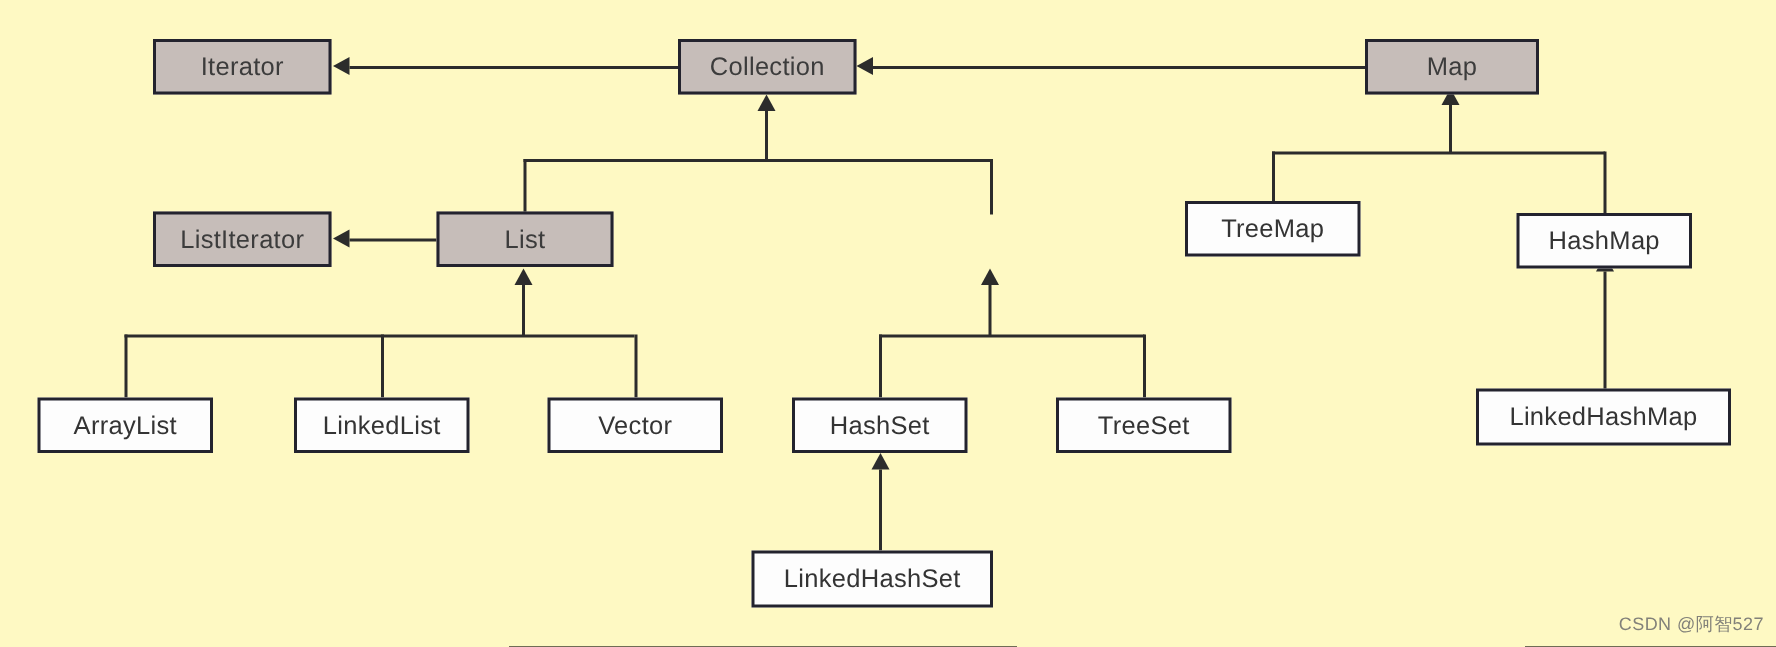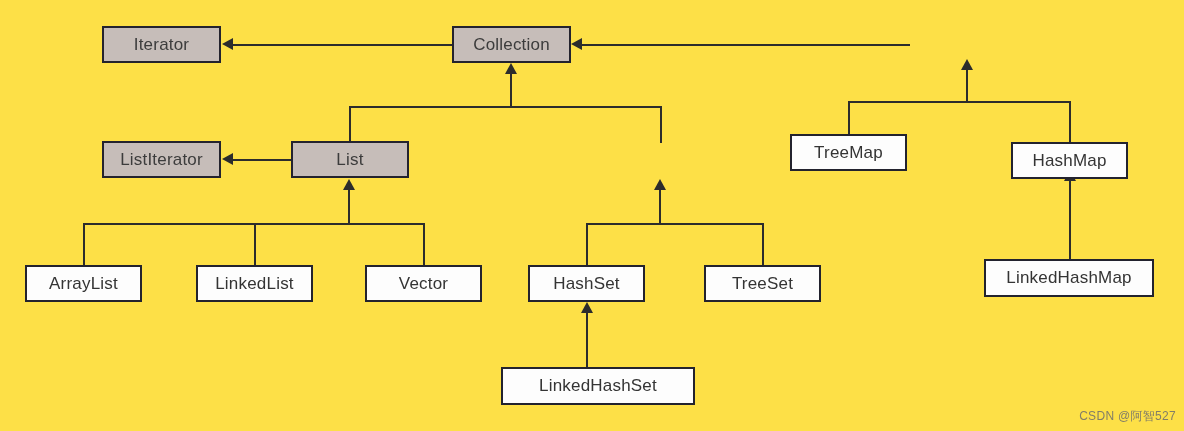--- a/index.html
+++ b/index.html
@@ -1,18 +1,18 @@
 <!DOCTYPE html>
 <html><head>
 <meta charset="utf-8">
 <style>
   html,body{margin:0;padding:0;background:#000;}
   body{width:1184px;height:431px;overflow:hidden;
        font-family:"Liberation Sans","DejaVu Sans",sans-serif;}
-  #stage{position:relative;width:1184px;height:431px;background:#fde047;}
+  #stage{position:relative;width:1184px;height:431px;background:#fef9c3;}
 
   .node{position:absolute;box-sizing:border-box;
         display:flex;align-items:center;justify-content:center;
         border:2px solid #23232e;color:#3c3c3c;
         font-size:17px;letter-spacing:.2px;white-space:nowrap;}
   .node.iface{background:#c6bdb9;}
   .node.cls{background:#fdfdfd;color:#343434;}
 
   .edge{position:absolute;background:#2c2c2c;}
   .h{height:2px;}
@@ -73,20 +73,23 @@
   <div class="arrow up" style="left:1064px;top:170px;"></div>
 
   <div class="node iface" style="left:102px;top:26px;width:119px;height:37px;">
     <span>Iterator</span>
   </div>
 
   <div class="node iface" style="left:452px;top:26px;width:119px;height:37px;">
     <span>Collection</span>
   </div>
 
+  <div class="node iface" style="left:910px;top:26px;width:116px;height:37px;">
+    <span>Map</span>
+  </div>
 
   <div class="node iface" style="left:102px;top:141px;width:119px;height:37px;">
     <span>ListIterator</span>
   </div>
 
   <div class="node iface" style="left:291px;top:141px;width:118px;height:37px;">
     <span>List</span>
   </div>
 
 
@@ -111,21 +114,21 @@
   </div>
 
   <div class="node cls" style="left:528px;top:265px;width:117px;height:37px;text-align:center;">
     <span>HashSet</span>
   </div>
 
   <div class="node cls" style="left:704px;top:265px;width:117px;height:37px;">
     <span>TreeSet</span>
   </div>
 
-  <div class="node cls" style="left:501px;top:367px;width:194px;height:38px;">
+  <div class="node cls" style="left:501px;top:367px;width:161px;height:38px;">
     <span>LinkedHashSet</span>
   </div>
 
   <div class="node cls" style="left:984px;top:259px;width:170px;height:38px;">
     <span>LinkedHashMap</span>
   </div>
 
   <div id="watermark">CSDN @阿智527</div>
 
 </div>

